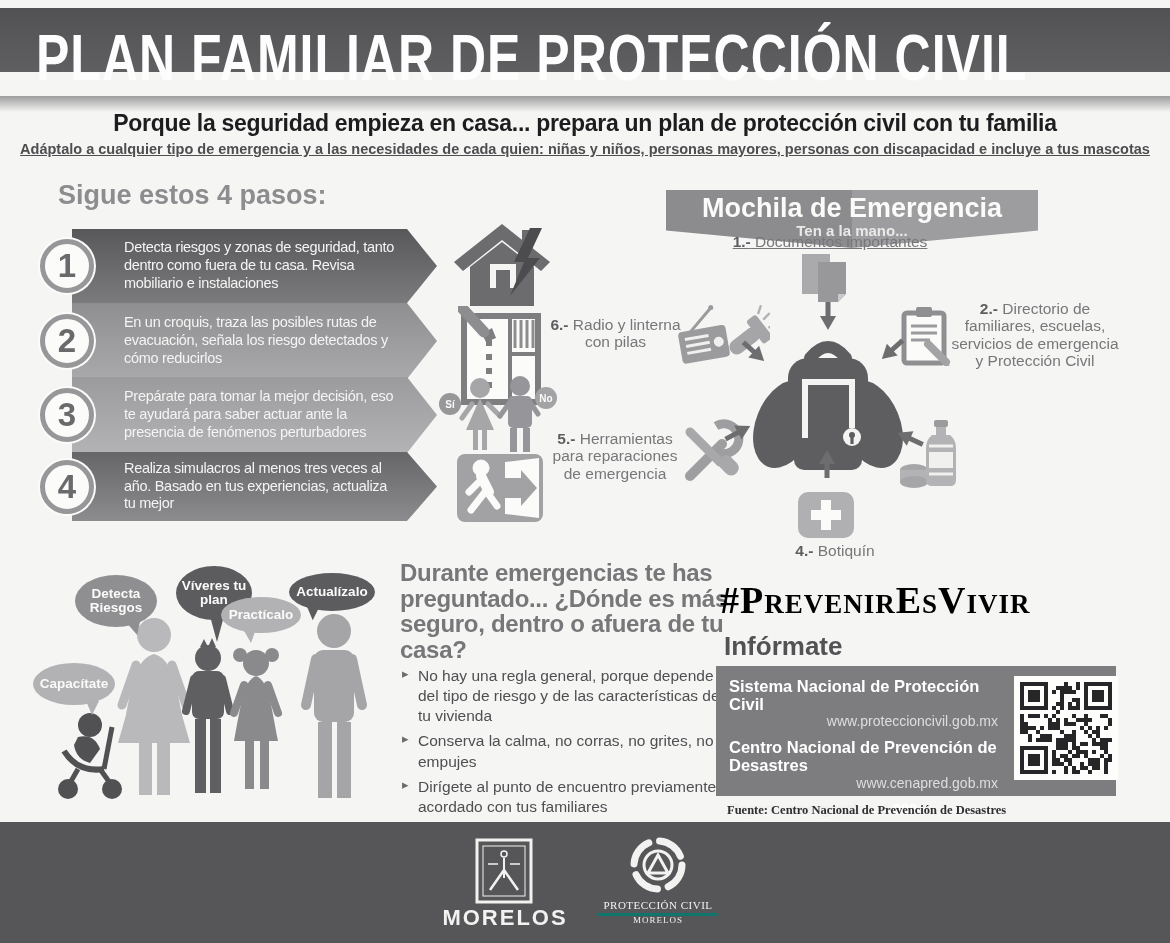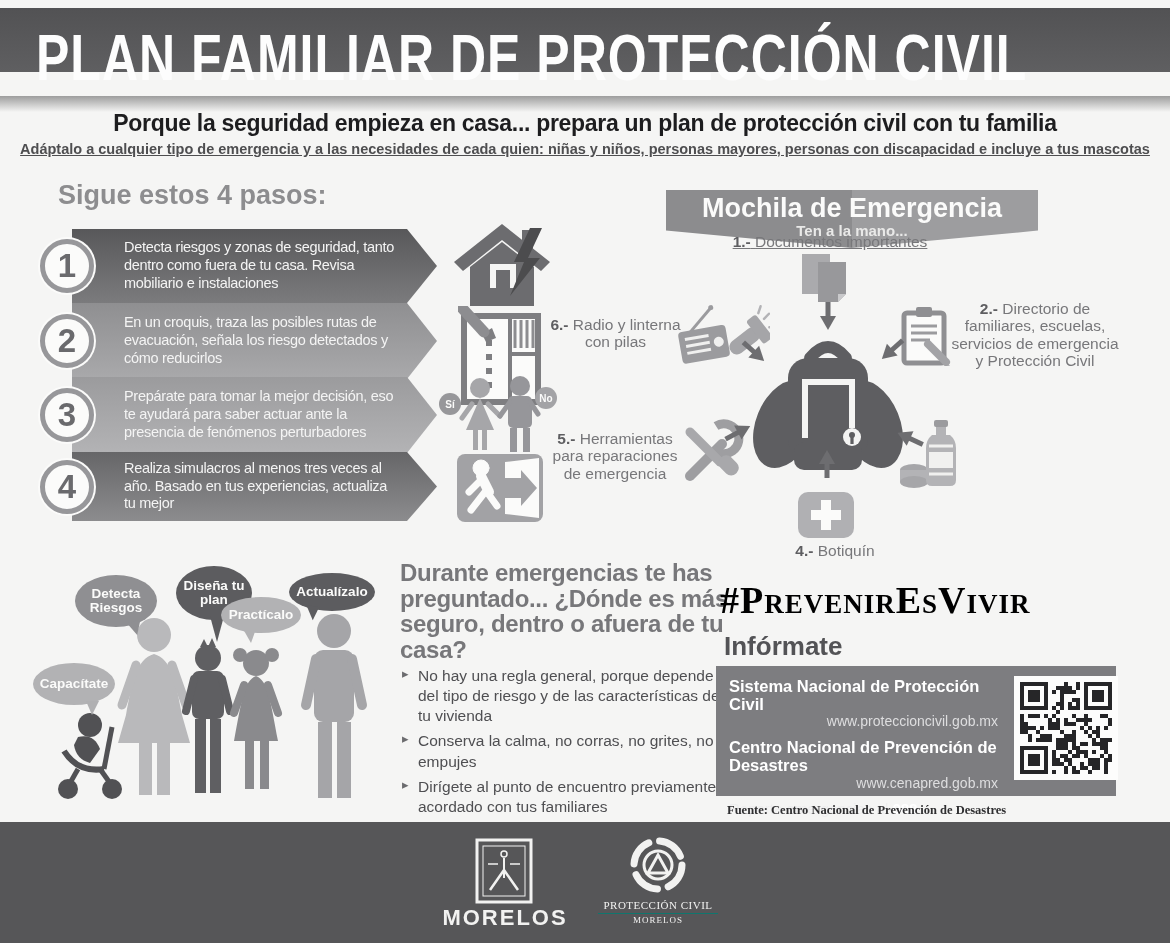--- a/index.html
+++ b/index.html
@@ -66,21 +66,21 @@
   .info-name { font-size:16.5px; font-weight:bold; line-height:1.1; }
   .info-url { font-size:14px; color:#dededf; margin-bottom:9px;text-align:right; }
   .info-report { font-size:15px; color:#ededee; margin-top:3px; }
   .info-report b { color:#fff; }
   .qr-wrap { position:absolute; top:676px; left:1014px; width:104px; height:104px; background:#fdfdfc; padding:6px; }
   .source { top:803px; left:727px; font-size:12.5px; font-weight:bold; color:#2f2f31;font-family:Liberation Serif, serif; }
 
   
   .footer { top:822px; left:0; width:1170px; height:121px; background:#565658; }
   .morelos-text { top:905px; left:440px; width:130px; text-align:center; color:#f2f2f1; font-size:22px; font-weight:bold; letter-spacing:2px; }
-  .pc-title { top:899px; left:598px; width:120px; text-align:center; color:#f2f2f1; font-family:"Liberation Serif", serif; font-size:11px; letter-spacing:0.5px; border-bottom:1px solid #0f766e; padding-bottom:2px; }
+  .pc-title { top:899px; left:598px; width:120px; text-align:center; color:#f2f2f1; font-family:"Liberation Serif", serif; font-size:11px; letter-spacing:0.5px; border-bottom:3px solid #0f766e; padding-bottom:2px; }
   .pc-sub { top:915px; left:598px; width:120px; text-align:center; color:#f2f2f1; font-family:"Liberation Serif", serif; font-size:9px; letter-spacing:1px; }
 </style>
 </head>
 <body>
 
 <div class="poster">
 
   <div class="abs top-banner">
     <h1>PLAN FAMILIAR DE PROTECCIÓN CIVIL</h1>
   </div>
@@ -356,21 +356,21 @@
       <path d="M44 196 Q58 218 84 214" fill="none" stroke="#515154" stroke-width="6"></path>
       <line x1="92" y1="172" x2="84" y2="214" stroke="#515154" stroke-width="5"></line>
       <line x1="58" y1="214" x2="50" y2="228" stroke="#515154" stroke-width="5"></line>
       <line x1="80" y1="214" x2="90" y2="228" stroke="#515154" stroke-width="5"></line>
       <circle cx="48" cy="234" r="10" fill="#515154"></circle>
       <circle cx="92" cy="234" r="10" fill="#515154"></circle>
     </g>
   </svg>
 
   <div class="bubble bub-mid b1">Detecta Riesgos</div>
-  <div class="bubble bub-dark b2">Diseña tu plan</div>
+  <div class="bubble bub-dark b2">Víveres tu plan</div>
   <div class="bubble bub-light b3">Practícalo</div>
   <div class="bubble bub-dark b4">Actualízalo</div>
   <div class="bubble bub-light b5">Capacítate</div>
 
   <div class="abs q-head">Durante emergencias te has preguntado... ¿Dónde es más seguro, dentro o afuera de tu casa?</div>
   <ul class="abs q-list">
     <li>No hay una regla general, porque depende del tipo de riesgo y de las características de tu vivienda</li>
     <li>Conserva la calma, no corras, no grites, no empujes</li>
     <li>Dirígete al punto de encuentro previamente acordado con tus familiares</li>
   </ul>

